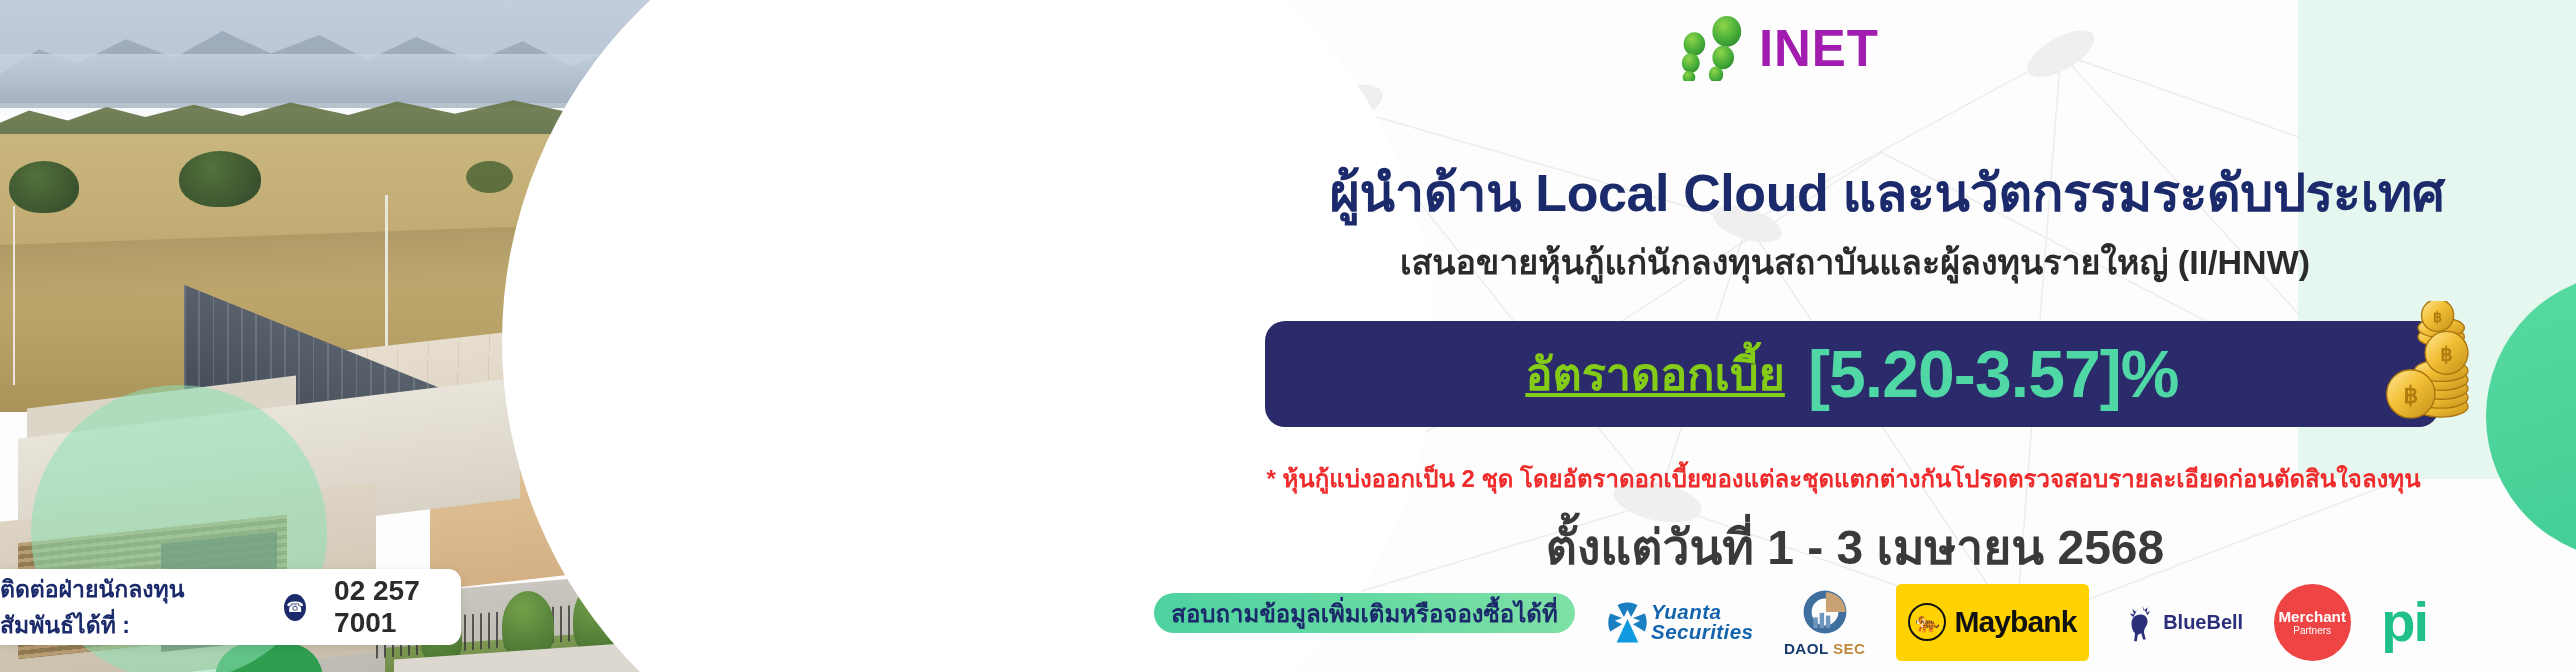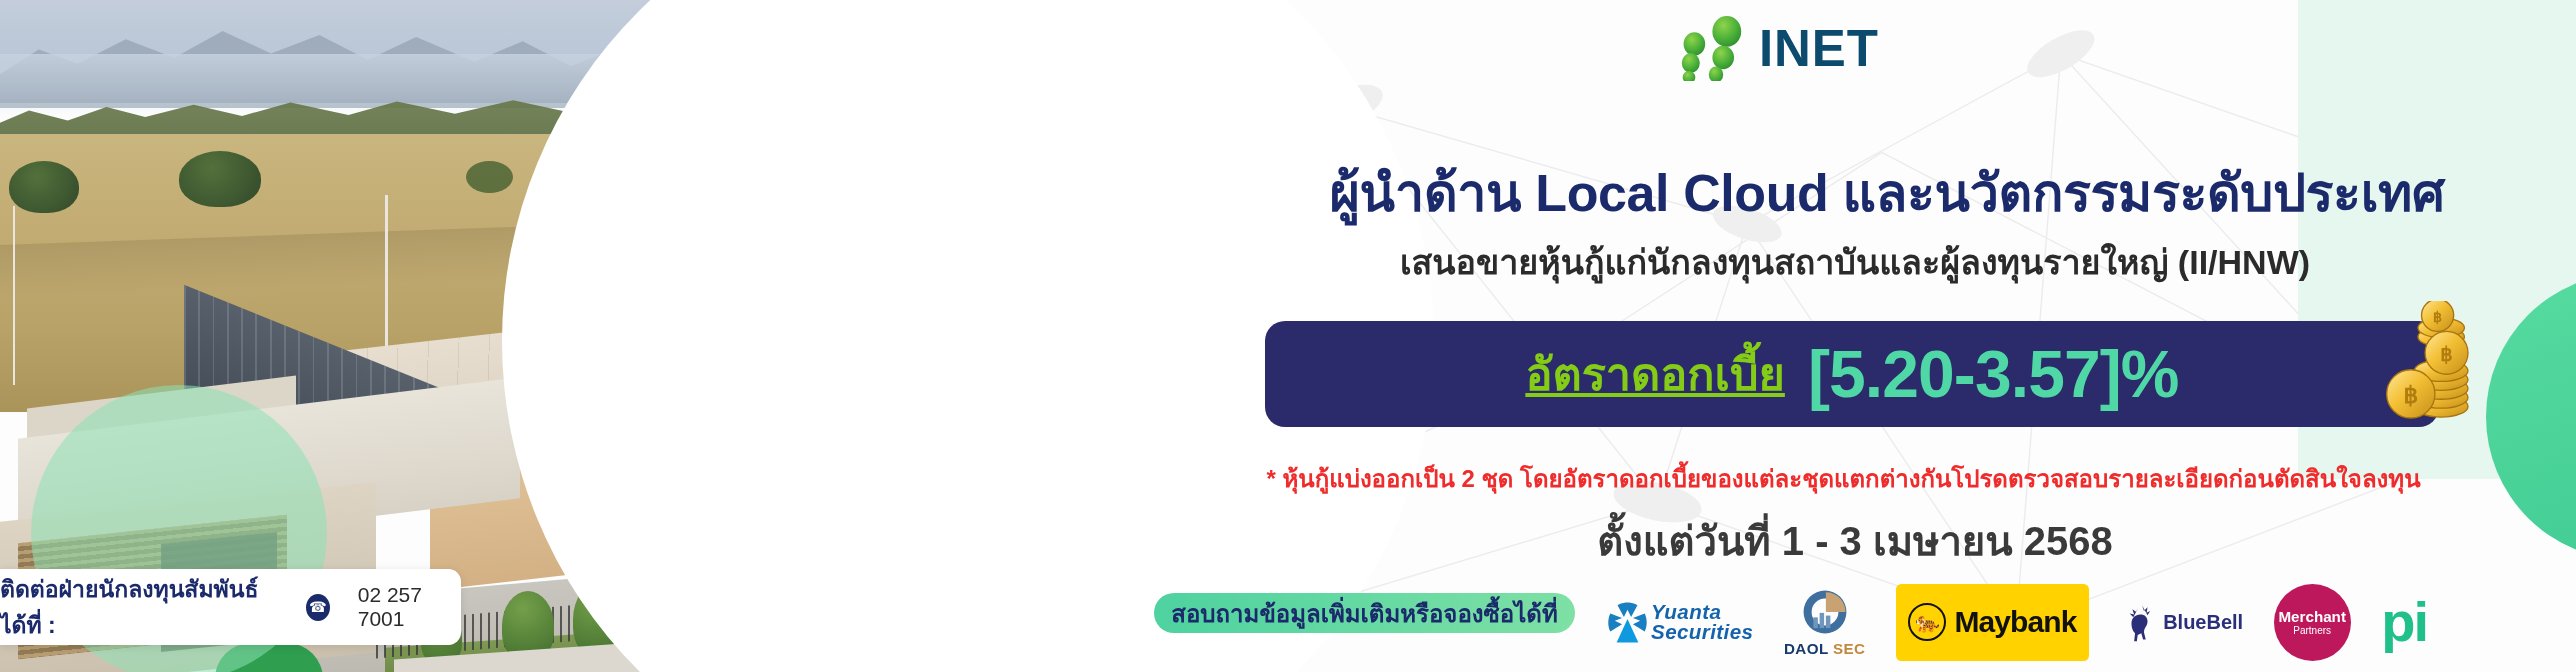--- a/index.html
+++ b/index.html
@@ -225,21 +225,21 @@
 
   
   .content { position:absolute; left:0; top:0; width:2576px; height:672px; z-index:20; }
 
   
   .logo { position:absolute; left:1662px; top:16px; width:296px; height:65px; }
   .logo-dots { position:absolute; left:0; top:0; width:99px; height:65px; }
   .logo-text {
     position:absolute; left:97px; top:7.2px;
     font-size:51px; font-weight:700; letter-spacing:0.9px;
-    color:#0c4a6e; line-height:1;
+    color:#a21caf; line-height:1;
     font-family:"Liberation Sans", sans-serif;
   }
 
   .headline {
     position:absolute; left:1188px; top:151px; width:1398px;
     text-align:center;
     font-size:52px; font-weight:700; color:#1b2a6b;
     letter-spacing:-0.4px; white-space:nowrap;
   }
   .subhead {
@@ -261,21 +261,21 @@
   }
   .coins { position:absolute; right:-54px; top:-20px; width:134px; height:134px; }
 
   .disclaimer {
     position:absolute; left:1111px; top:459px; width:1465px;
     text-align:center; font-size:24px; font-weight:600; color:#ef2b2b;
     white-space:nowrap;
   }
   .dateline {
     position:absolute; left:1156px; top:509px; width:1398px;
-    text-align:center; font-size:40px; font-weight:700; color:#3a3a3a;
+    text-align:center; font-size:48px; font-weight:700; color:#3a3a3a;
     white-space:nowrap;
   }
 
   .cta-btn {
     position:absolute; left:1154px; top:593px;
     width:421px; height:40px; border-radius:26px;
     background:linear-gradient(90deg,#4ed2a0 0%,#7ee0a5 100%);
     display:flex; align-items:center; justify-content:center;
     color:#1b2a6b; font-size:24px; font-weight:600; cursor:pointer;
     border:none;
@@ -309,21 +309,21 @@
     width:38px; height:38px; border-radius:50%;
     border:2.7px solid #111; display:flex; align-items:center;
     justify-content:center; font-size:20px; color:#111;
   }
   .maybank-txt { color:#111; font-size:30px; font-weight:800; letter-spacing:-0.9px; }
   
   .bluebell { flex-direction:row; gap:2.7px; }
   .bluebell-txt { color:#2b2f7a; font-size:20px; font-weight:700; }
   
   .merchant {
-    width:77px; height:77px; border-radius:50%; background:#be185d;
+    width:77px; height:77px; border-radius:50%; background:#ef4444;
     flex-direction:column; align-items:center; justify-content:center;
     color:#fff; gap:0.9px;
   }
   .merchant-1 { font-size:15.2px; font-weight:600; }
   .merchant-2 { font-size:10px; font-weight:400; }
   
   .pi-txt { color:#1fc08a; font-size:56px; font-weight:700; line-height:.8; letter-spacing:-1.8px; }
 
   
   .contact-card {
@@ -331,21 +331,21 @@
     background:#ffffff; border-radius:0 12.5px 12.5px 0;
     display:flex; align-items:center; justify-content:center; gap:28px;
     box-shadow:0 1.8px 9px rgba(0,0,0,.10); z-index:30;
   }
   .contact-label { font-size:23px; font-weight:700; color:#1b2a6b; }
   .phone-badge {
     width:27px; height:27px; border-radius:50%; background:#1b2a6b;
     display:flex; align-items:center; justify-content:center;
     color:#fff; font-size:14.3px;
   }
-  .contact-phone { font-size:21px; font-weight:400; color:#2b2b2b; }
+  .contact-phone { font-size:28px; font-weight:700; color:#2b2b2b; }
 </style>
 </head>
 <body>
 
 <div class="banner">
 
   <div class="bg-right">
     <svg class="net-svg" viewBox="0 0 2875 750" preserveAspectRatio="none">
       <g stroke="#ececec" stroke-width="1.6" fill="none">
         <path d="M1150 420 L1500 120 L1950 250 L2300 60 L2700 200"></path>

